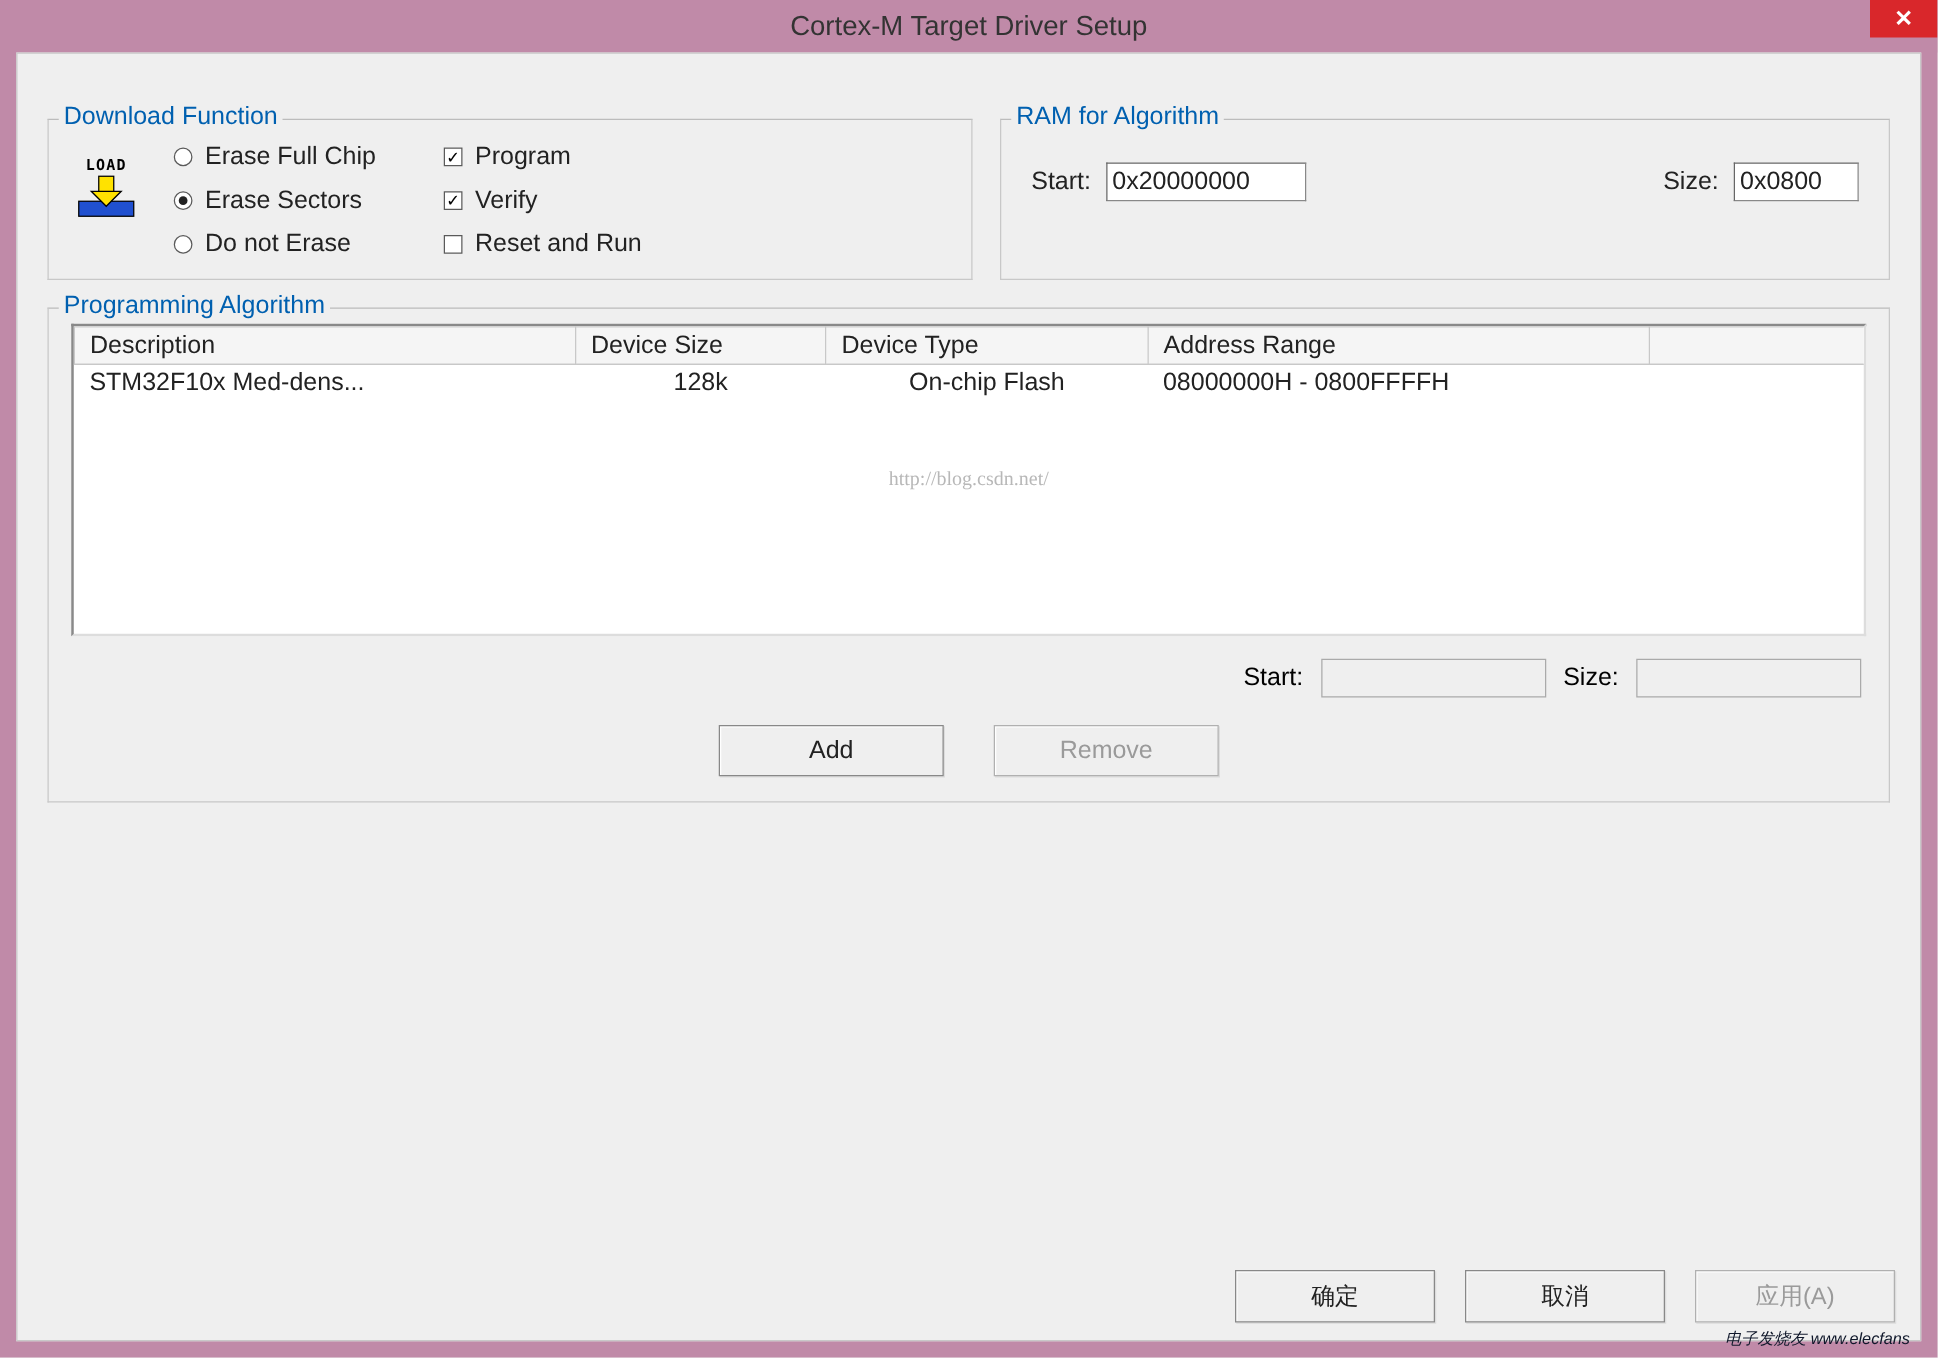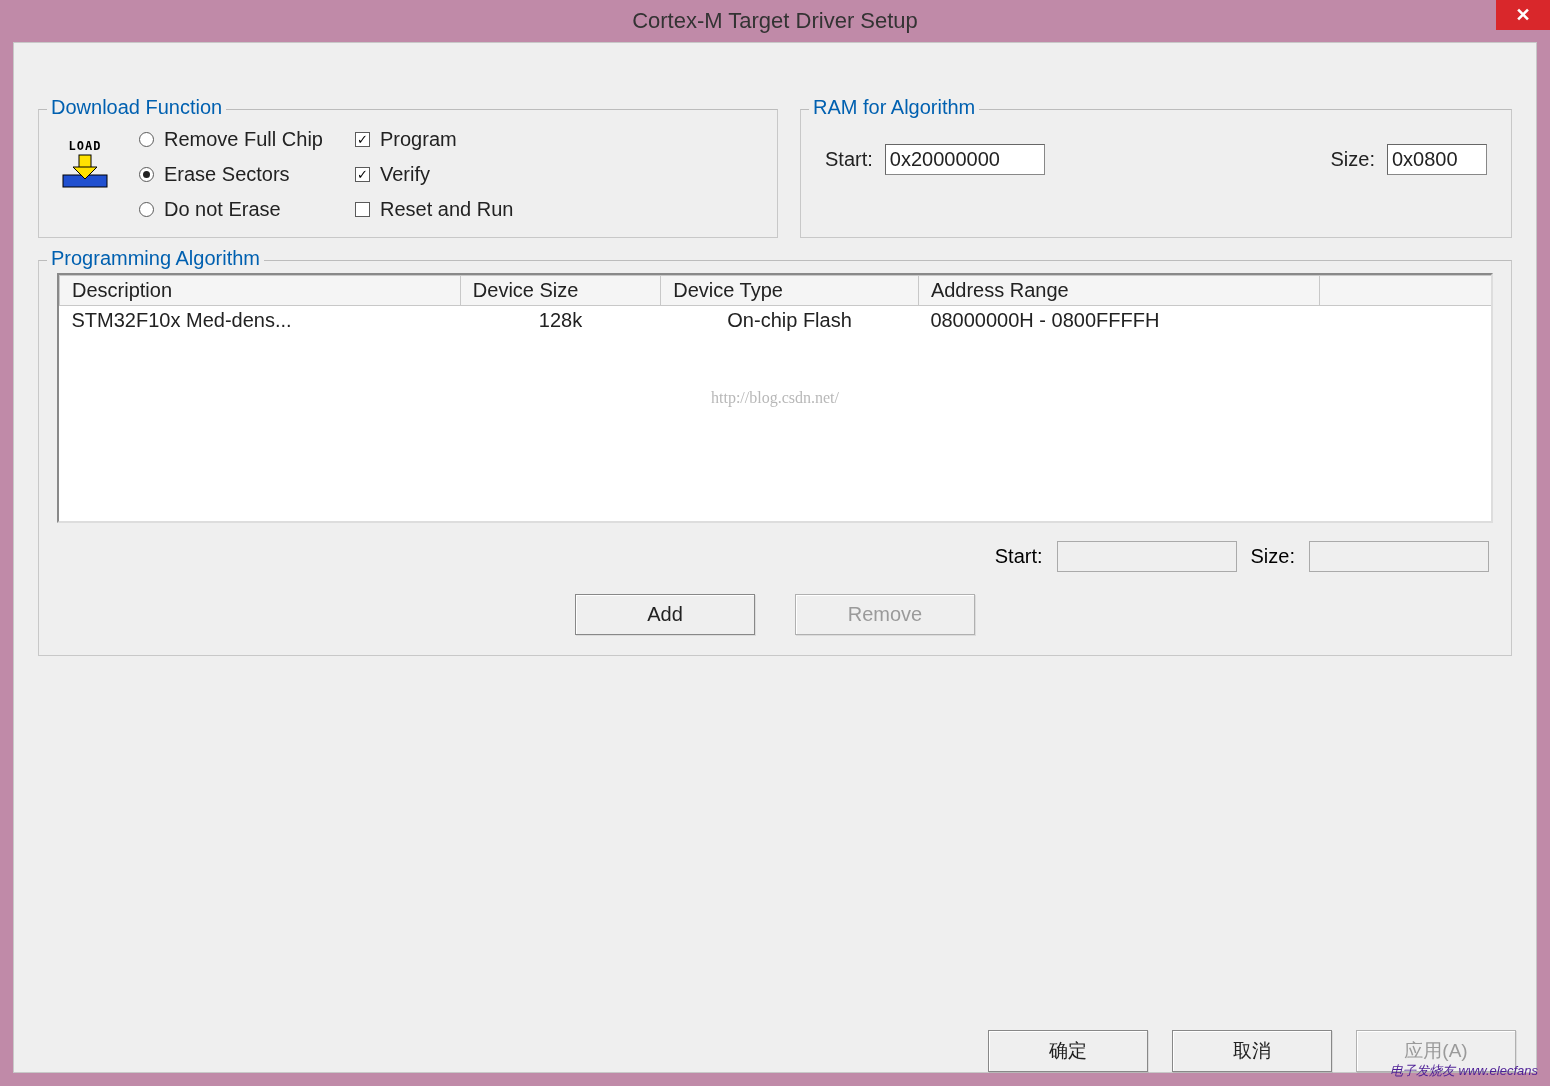--- a/index.html
+++ b/index.html
@@ -76,21 +76,21 @@
 }
 .row1 {
   display: flex;
   gap: 22px;
 }
 .fieldset {
   border: 1px solid #c8c8c8;
   border-top: 1px solid #bcbcbc;
   padding: 12px 18px 16px 18px;
   position: relative;
-  margin-top: 24px;
+  margin-top: 10px;
 }
 .fieldset-legend {
   position: absolute;
   top: -14px;
   left: 8px;
   background: #efefef;
   padding: 0 4px;
   color: #0060b0;
   font-size: 20px;
 }
@@ -254,31 +254,31 @@
   color: #222;
   text-align: center;
 }
 .btn.disabled {
   color: #9a9a9a;
   border-color: #b0b0b0;
 }
 .bottom-bar {
   position: absolute;
   right: 20px;
-  bottom: 0;
+  bottom: 14px;
   display: flex;
   gap: 24px;
 }
 .bottom-bar .btn { min-width: 160px; font-size: 19px; padding: 7px 16px;}
 .corner-watermark {
   position: absolute;
-  right: 12px;
+  right: 22px;
   bottom: 6px;
   font-size: 13px;
-  color: #4c1d95;
+  color: #0f172a;
   font-style: italic;
   pointer-events: none;
 }
 </style>
 </head>
 <body>
 
 <div class="titlebar">
   <span>Cortex-M Target Driver Setup</span>
   <div class="close-btn">
@@ -300,21 +300,21 @@
               <span class="lbl">LOAD</span>
               <svg width="52" height="36" viewBox="0 0 52 36">
                 <rect x="4" y="22" width="44" height="12" fill="#2050d0" stroke="#000"></rect>
                 <rect x="20" y="2" width="12" height="14" fill="#ffe200" stroke="#000"></rect>
                 <polygon points="14,14 38,14 26,26" fill="#ffe200" stroke="#000"></polygon>
               </svg>
             </div>
             <div class="radio-col">
               <div class="ctrl-item">
                 <span class="radio-circle"></span>
-                <span>Remove Full Chip</span>
+                <span>Erase Full Chip</span>
               </div>
               <div class="ctrl-item">
                 <span class="radio-circle checked"></span>
                 <span>Erase Sectors</span>
               </div>
               <div class="ctrl-item">
                 <span class="radio-circle"></span>
                 <span>Do not Erase</span>
               </div>
             </div>

